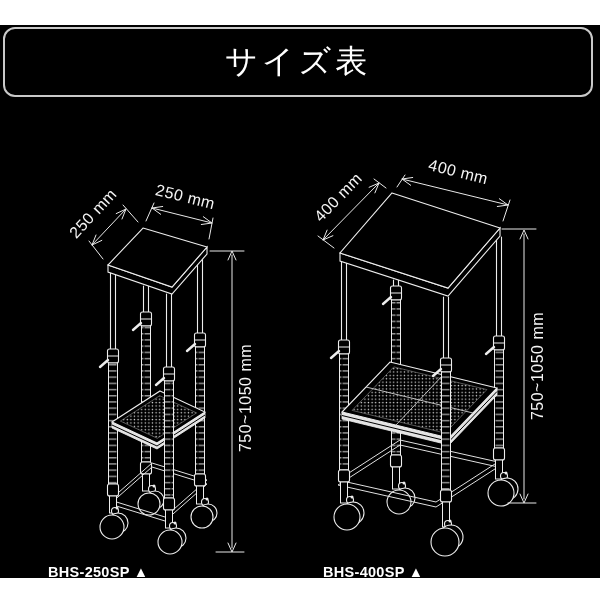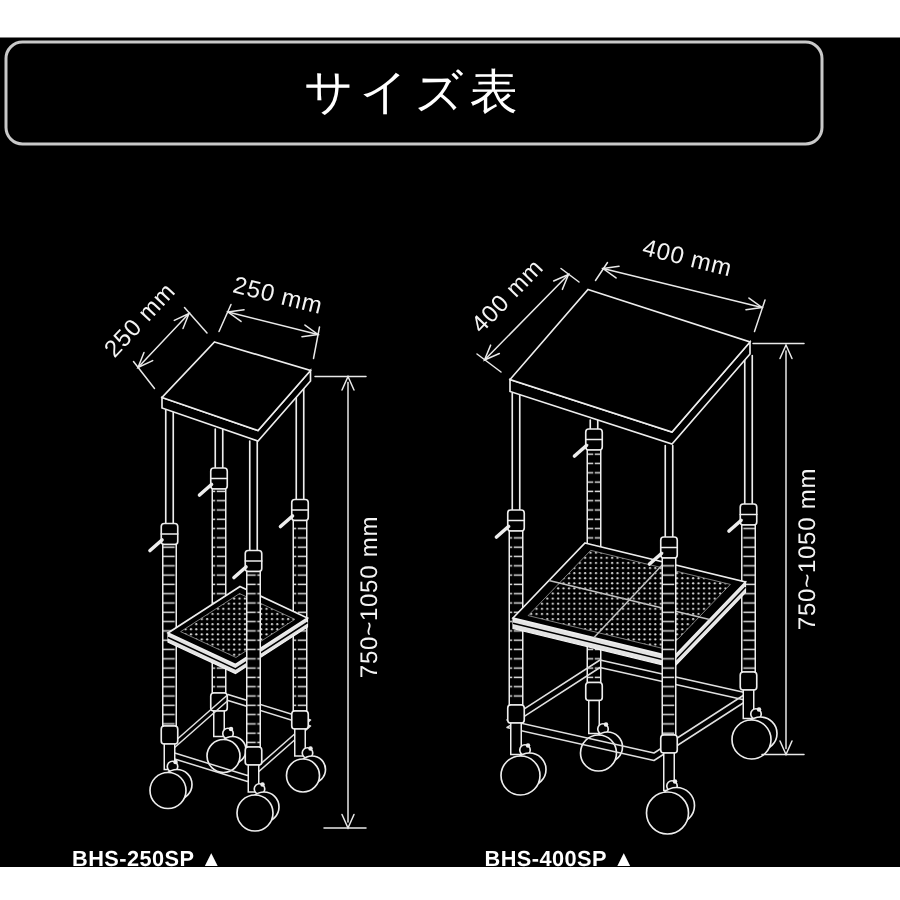--- a/index.html
+++ b/index.html
@@ -2,21 +2,21 @@
 <html><head>
 <meta charset="utf-8">
 <style>
   html,body { margin:0; padding:0; background:#ffffff; }
   #stage {
     position:relative; width:600px; height:600px; overflow:hidden;
     background:#ffffff; font-family:"Liberation Sans","DejaVu Sans",sans-serif;
   }
   .panel { position:absolute; left:0; top:25px; width:600px; height:553px; background:#000; }
   .banner {
-    position:absolute; left:3px; top:27px; width:546px; height:70px; box-sizing:border-box;
+    position:absolute; left:3px; top:27px; width:590px; height:70px; box-sizing:border-box;
     background:#000; border:2px solid #c9c9c9; border-radius:12px;
     display:flex; align-items:center; justify-content:center;text-decoration:underline;
   }
   .banner-title {
     color:#ffffff; font-size:32px; letter-spacing:4px;
     font-family:"Liberation Sans","DejaVu Sans",sans-serif;
   }
   svg.draw { position:absolute; left:0; top:0; }
   .ln    { stroke:#ededed; stroke-width:1.1; fill:none; stroke-linecap:round; }
   .fillb { fill:#000; stroke:#ededed; stroke-width:1.1; }

